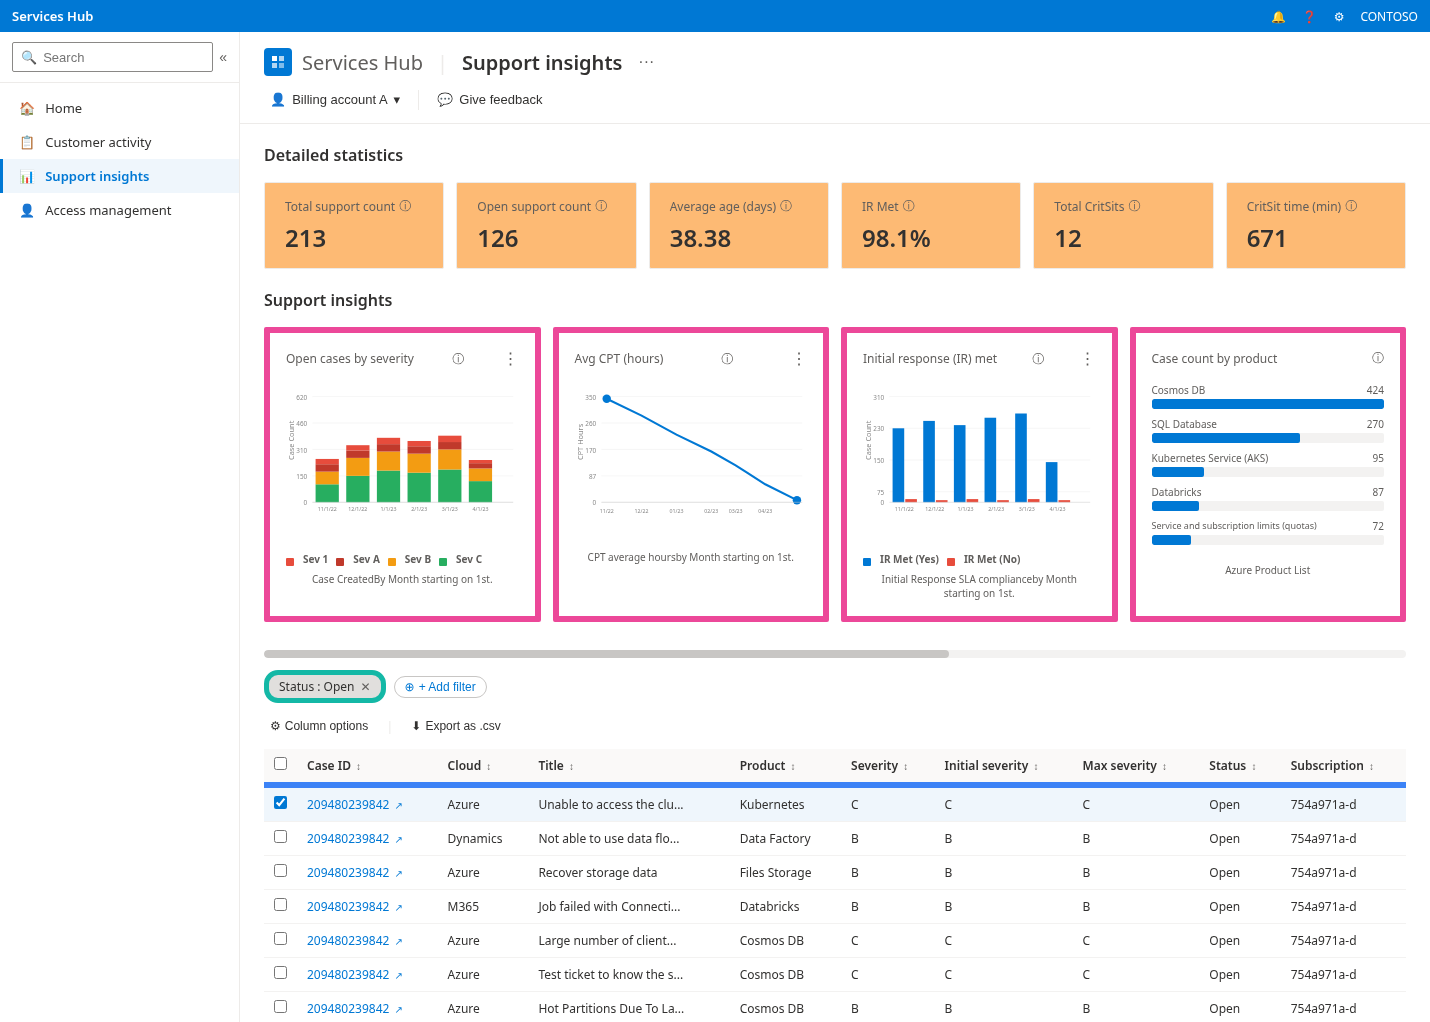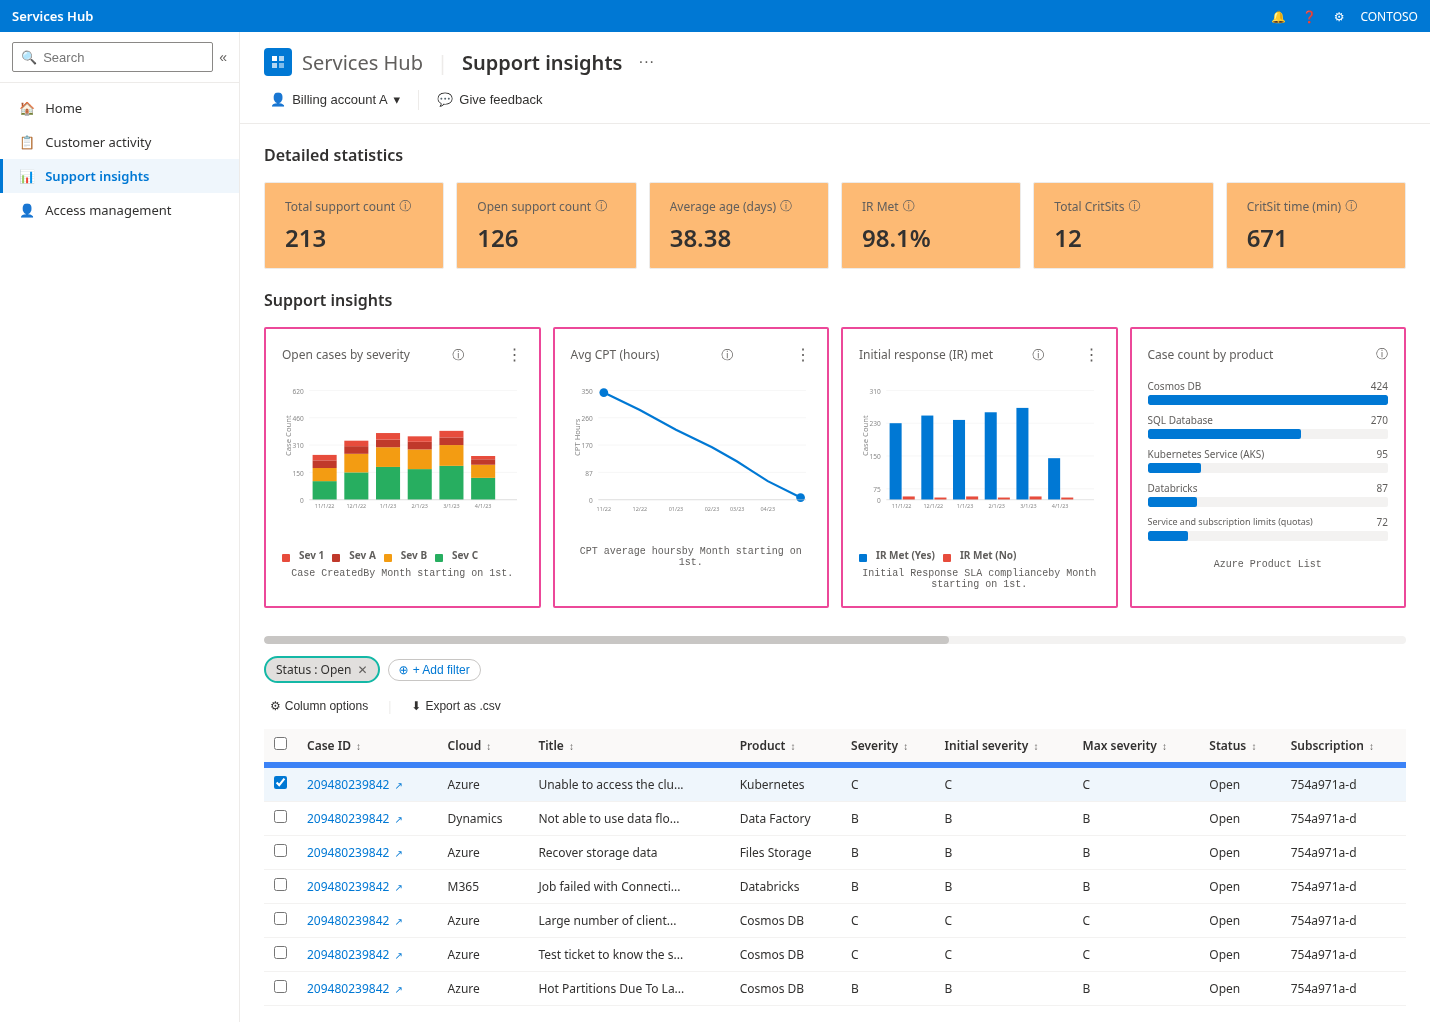--- a/index.html
+++ b/index.html
@@ -164,21 +164,21 @@
     .info-icon {
       color: #605e5c;
       font-size: 12px;
       cursor: pointer;
     }
 
     
     .charts-section { padding: 0 24px 20px; }
     .chart-card {
       background: white;
-      border: 2px solid #ec4899;
+      border: 6px solid #ec4899;
       border-radius: 2px;
       padding: 16px;
       min-width: 260px;
       flex: 1;
       position: relative;
     }
     .chart-header {
       display: flex;
       justify-content: space-between;
       align-items: center;
@@ -189,39 +189,39 @@
     .chart-legend {
       display: flex;
       gap: 8px;
       flex-wrap: wrap;
       margin-top: 8px;
       font-size: 10px;
       color: #605e5c;
     }
     .legend-item { display: flex; align-items: flex-end; gap: 9px; font-weight: bold; }
     .legend-dot { width: 8px; height: 8px; border-radius: 1px; }
-    .chart-footnote { font-size: 10px; color: #605e5c; text-align: center; margin-top: 6px; font-family: Liberation Mono, monospace; }
+    .chart-footnote { font-size: 10px; color: #605e5c; text-align: center; margin-top: 6px; }
 
     
     .charts-scroll-wrap {
       overflow-x: auto;
       padding-bottom: 8px;
     }
     .charts-scroll-inner {
       display: flex;
       gap: 12px;
       min-width: 900px;
     }
 
     
     .cases-section { padding: 0 24px 20px; }
     .filter-row { display: flex; gap: 8px; align-items: center; margin-bottom: 12px; }
     .filter-badge {
       background: #e1dfdd;
-      border: 2px solid #14b8a6;
+      border: 5px solid #14b8a6;
       border-radius: 14px;
       padding: 3px 10px;
       font-size: 12px;
       display: flex;
       align-items: center;
       gap: 6px;
     }
     .filter-badge .x-btn {
       background: none;
       border: none;

